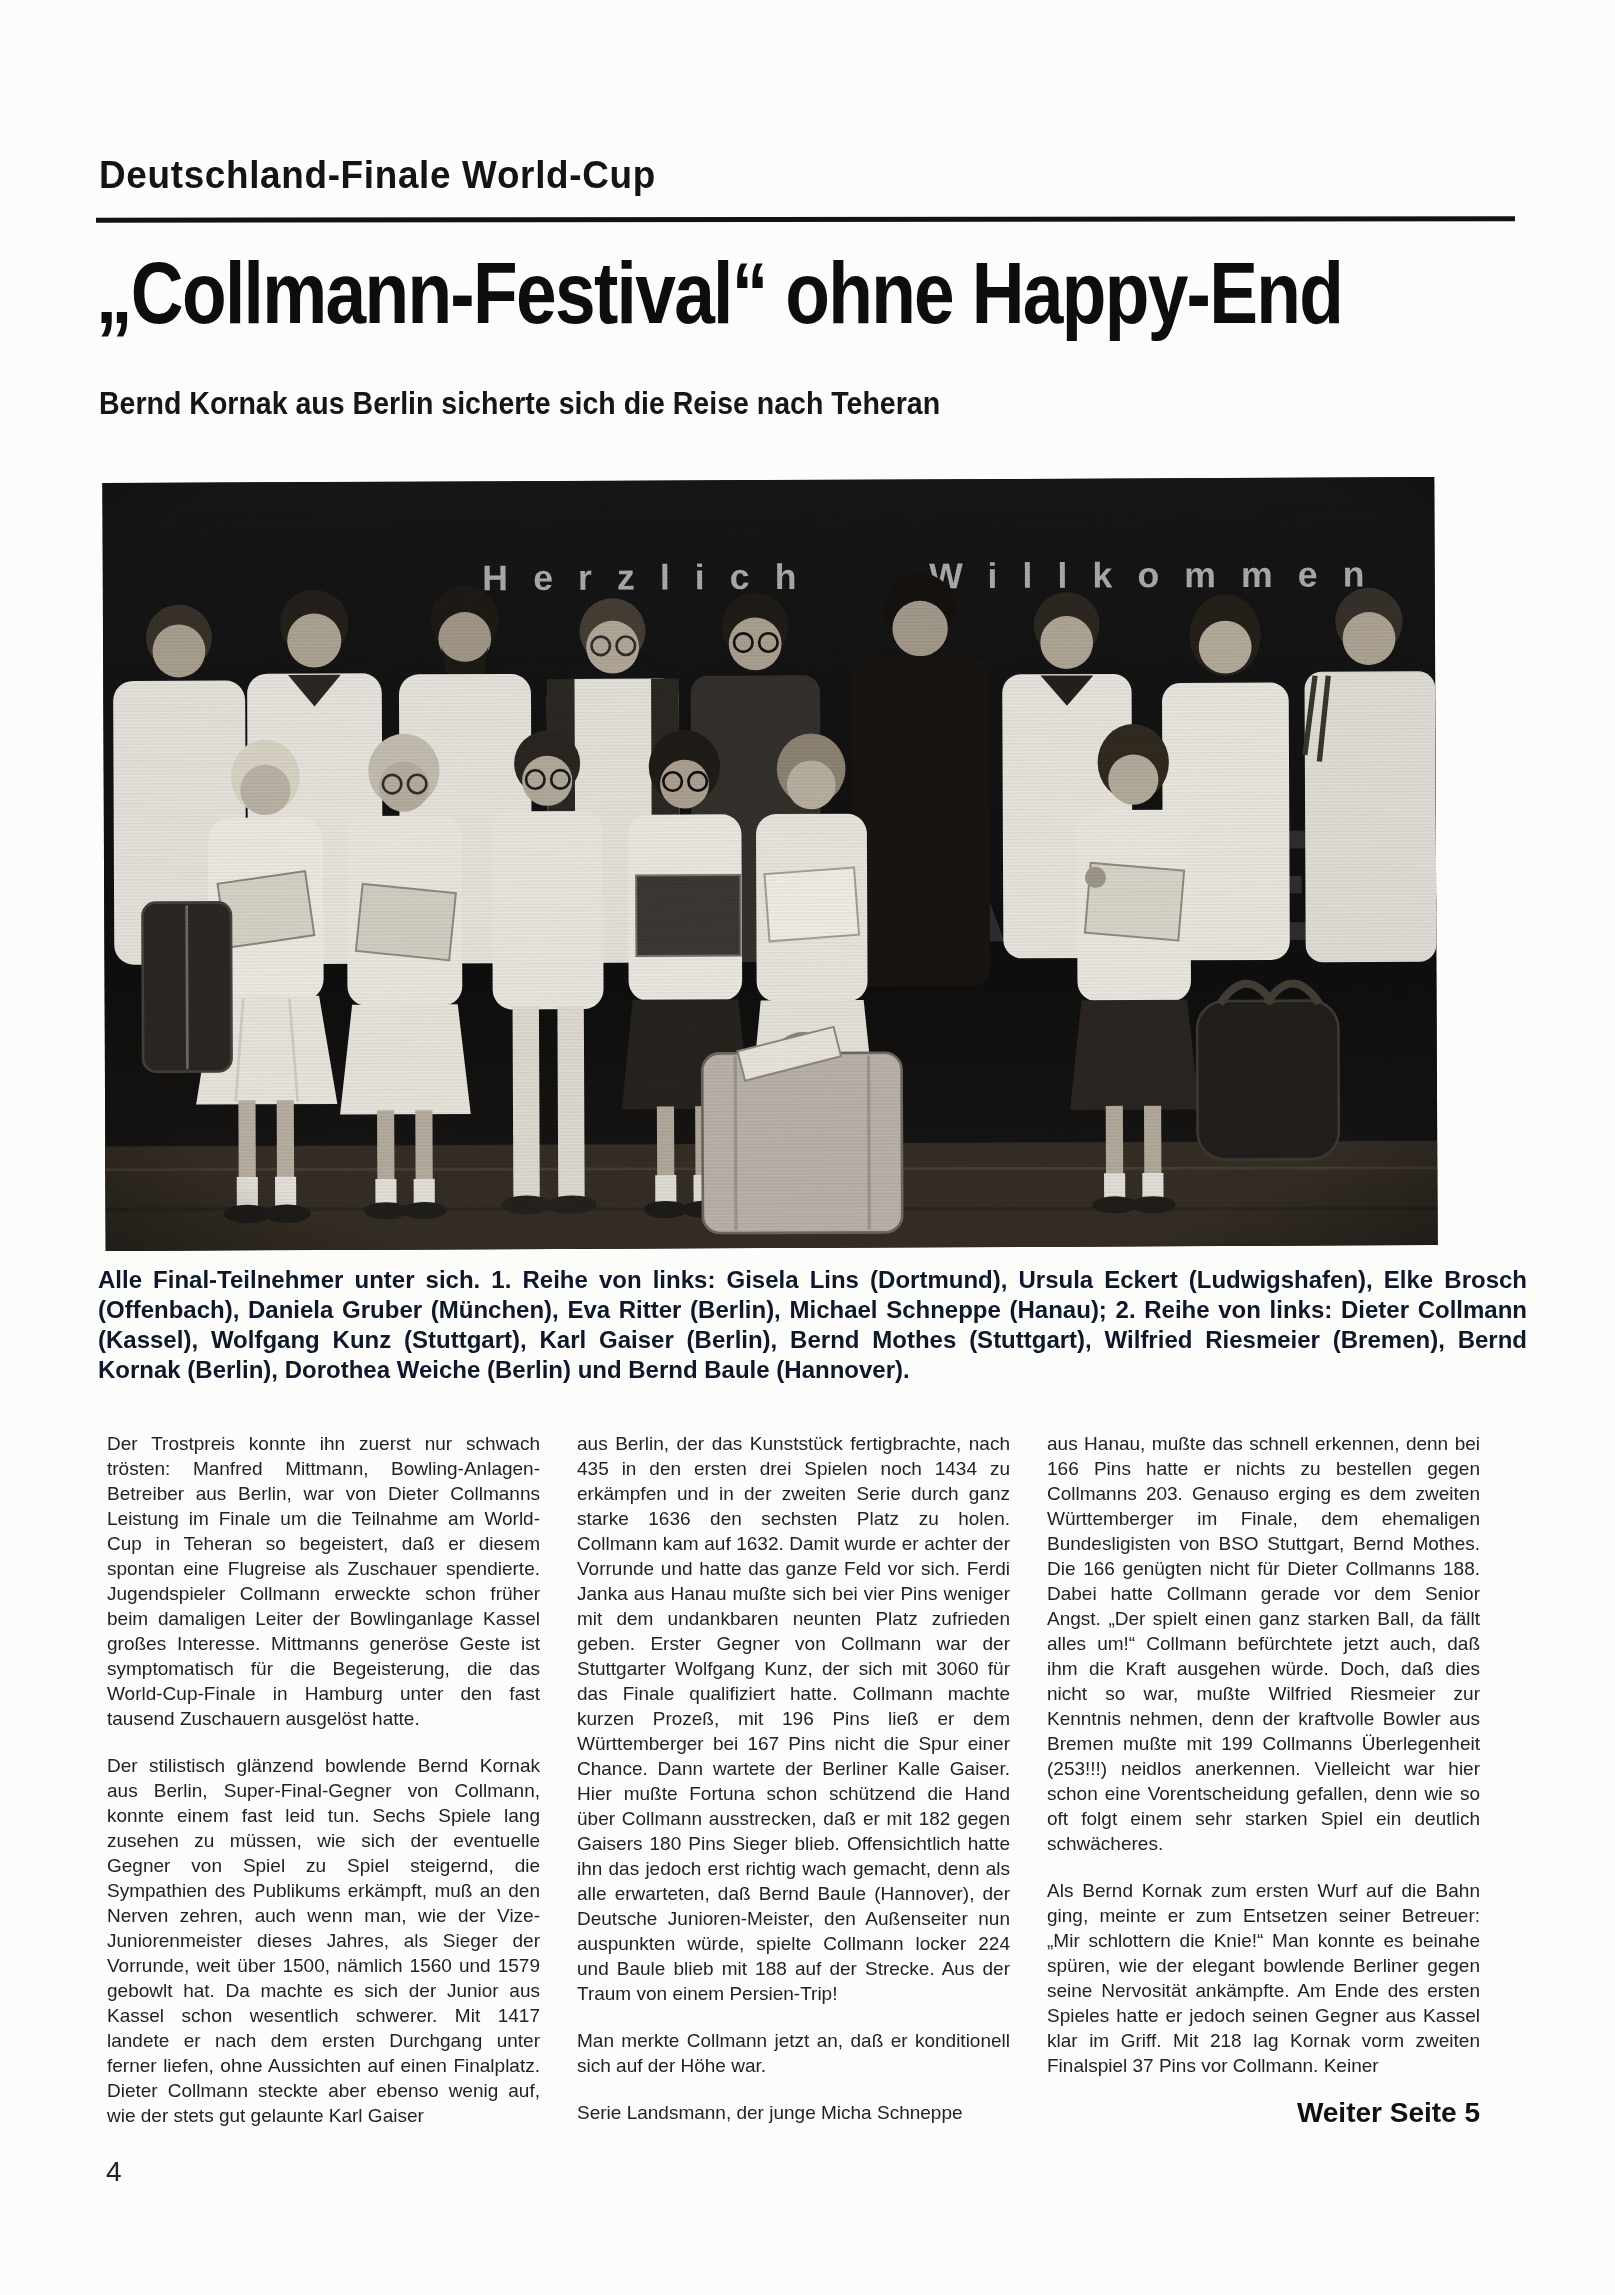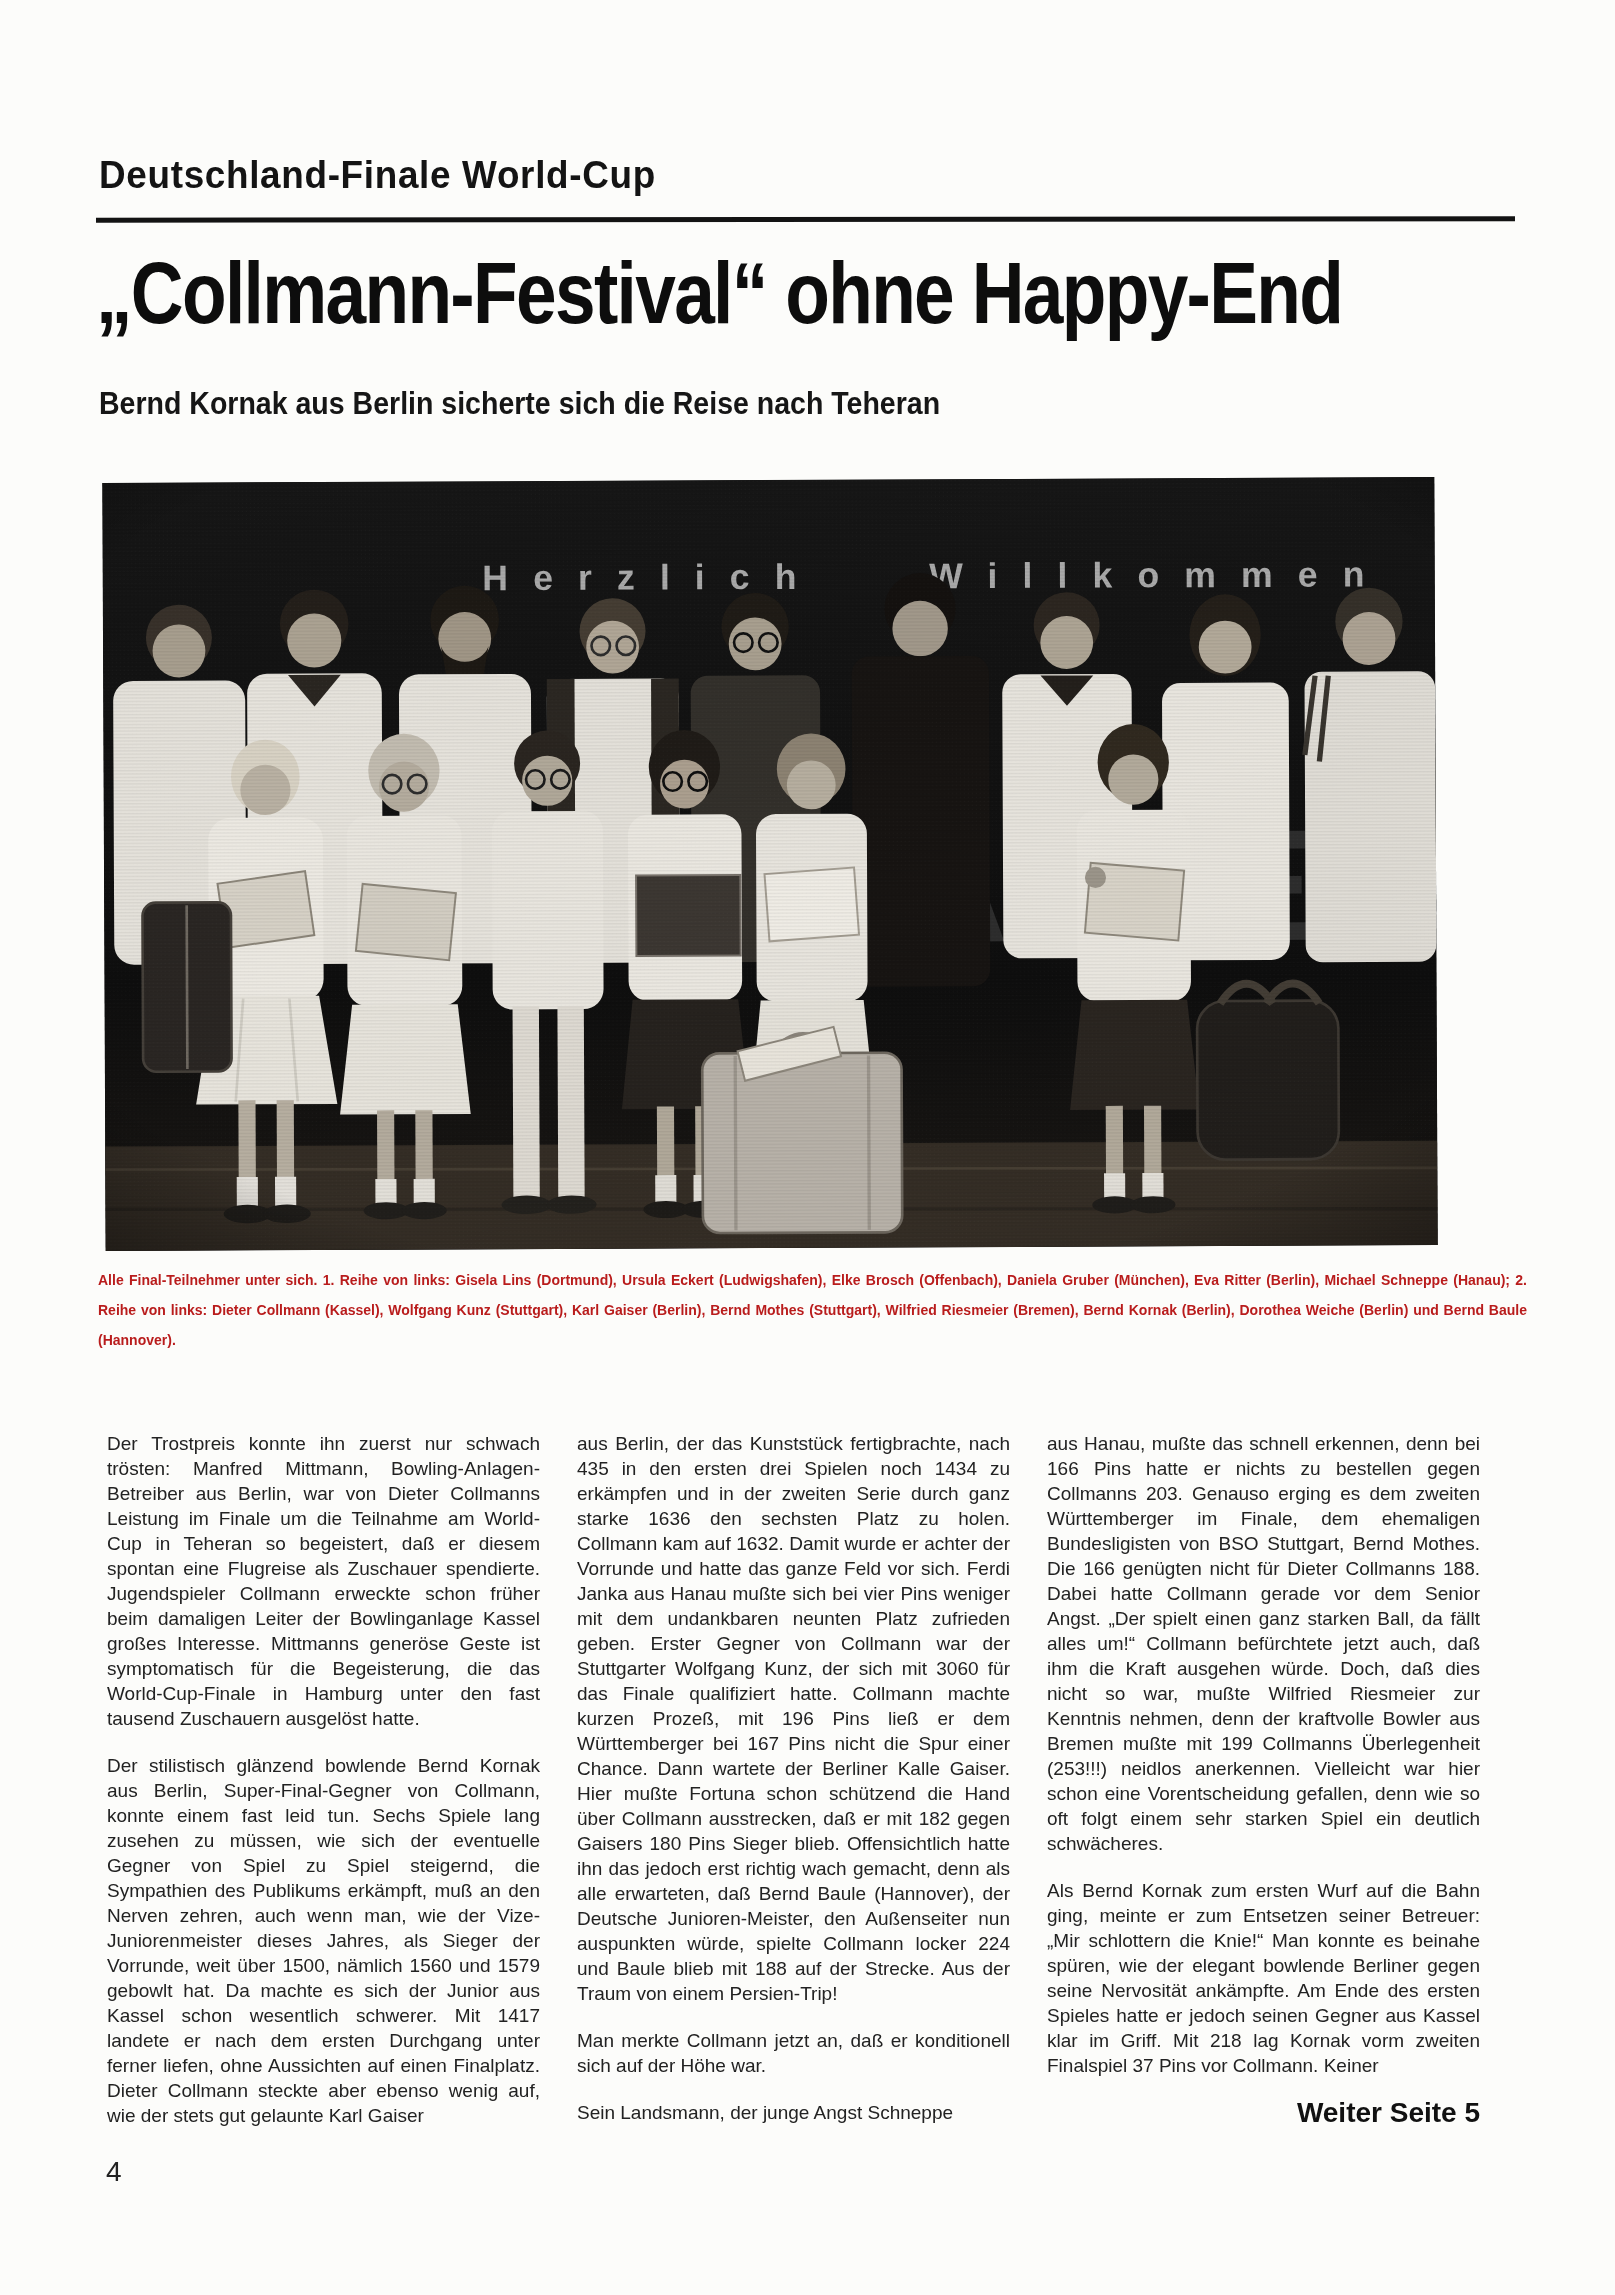--- a/index.html
+++ b/index.html
@@ -26,21 +26,21 @@
     position:absolute;left:99px;top:386px;font-size:31px;font-weight:700;
     color:#161616;transform:scaleX(.92);transform-origin:left top;white-space:nowrap;
   }
   .photo{
     position:absolute;left:104px;top:480px;width:1332px;height:768px;
     transform:rotate(-0.25deg);background:#101010;
   }
   .photo svg{display:block;width:100%;height:100%;}
   .caption{
     position:absolute;left:98px;top:1265px;width:1429px;
-    font-size:14px;line-height:30px;font-weight:700;color:#b91c1c;
+    font-size:24px;line-height:30px;font-weight:700;color:#0f172a;
     text-align:justify;
   }
   .columns{
     position:absolute;left:107px;top:1423px;width:1381px;
     display:flex;gap:37px;
   }
   .col{
     width:433px;flex:0 0 433px;
     font-size:19px;line-height:25px;color:#222;
     text-align:justify;
@@ -264,21 +264,21 @@
   <div class="caption">Alle Final-Teilnehmer unter sich. 1. Reihe von links: Gisela Lins (Dortmund), Ursula Eckert (Ludwigshafen), Elke Brosch (Offenbach), Daniela Gruber (München), Eva Ritter (Berlin), Michael Schneppe (Hanau); 2. Reihe von links: Dieter Collmann (Kassel), Wolfgang Kunz (Stuttgart), Karl Gaiser (Berlin), Bernd Mothes (Stuttgart), Wilfried Riesmeier (Bremen), Bernd Kornak (Berlin), Dorothea Weiche (Berlin) und Bernd Baule (Hannover).</div>
 
   <main class="columns">
     <div class="col">
       <p>Der Trostpreis konnte ihn zuerst nur schwach trösten: Manfred Mittmann, Bowling-Anlagen-Betreiber aus Berlin, war von Dieter Collmanns Leistung im Finale um die Teilnahme am World-Cup in Teheran so begeistert, daß er diesem spontan eine Flugreise als Zuschauer spendierte. Jugendspieler Collmann erweckte schon früher beim damaligen Leiter der Bowlinganlage Kassel großes Interesse. Mittmanns generöse Geste ist symptomatisch für die Begeisterung, die das World-Cup-Finale in Hamburg unter den fast tausend Zuschauern ausgelöst hatte.</p>
       <p>Der stilistisch glänzend bowlende Bernd Kornak aus Berlin, Super-Final-Gegner von Collmann, konnte einem fast leid tun. Sechs Spiele lang zusehen zu müssen, wie sich der eventuelle Gegner von Spiel zu Spiel steigernd, die Sympathien des Publikums erkämpft, muß an den Nerven zehren, auch wenn man, wie der Vize-Juniorenmeister dieses Jahres, als Sieger der Vorrunde, weit über 1500, nämlich 1560 und 1579 gebowlt hat. Da machte es sich der Junior aus Kassel schon wesentlich schwerer. Mit 1417 landete er nach dem ersten Durchgang unter ferner liefen, ohne Aussichten auf einen Finalplatz. Dieter Collmann steckte aber ebenso wenig auf, wie der stets gut gelaunte Karl Gaiser</p>
     </div>
     <div class="col">
       <p>aus Berlin, der das Kunststück fertigbrachte, nach 435 in den ersten drei Spielen noch 1434 zu erkämpfen und in der zweiten Serie durch ganz starke 1636 den sechsten Platz zu holen. Collmann kam auf 1632. Damit wurde er achter der Vorrunde und hatte das ganze Feld vor sich. Ferdi Janka aus Hanau mußte sich bei vier Pins weniger mit dem undankbaren neunten Platz zufrieden geben. Erster Gegner von Collmann war der Stuttgarter Wolfgang Kunz, der sich mit 3060 für das Finale qualifiziert hatte. Collmann machte kurzen Prozeß, mit 196 Pins ließ er dem Württemberger bei 167 Pins nicht die Spur einer Chance. Dann wartete der Berliner Kalle Gaiser. Hier mußte Fortuna schon schützend die Hand über Collmann ausstrecken, daß er mit 182 gegen Gaisers 180 Pins Sieger blieb. Offensichtlich hatte ihn das jedoch erst richtig wach gemacht, denn als alle erwarteten, daß Bernd Baule (Hannover), der Deutsche Junioren-Meister, den Außenseiter nun auspunkten würde, spielte Collmann locker 224 und Baule blieb mit 188 auf der Strecke. Aus der Traum von einem Persien-Trip!</p>
       <p>Man merkte Collmann jetzt an, daß er konditionell sich auf der Höhe war.</p>
-      <p>Sein Landsmann, der junge Angst Schneppe</p>
+      <p>Serie Landsmann, der junge Micha Schneppe</p>
     </div>
     <div class="col">
       <p>aus Hanau, mußte das schnell erkennen, denn bei 166 Pins hatte er nichts zu bestellen gegen Collmanns 203. Genauso erging es dem zweiten Württemberger im Finale, dem ehemaligen Bundesligisten von BSO Stuttgart, Bernd Mothes. Die 166 genügten nicht für Dieter Collmanns 188. Dabei hatte Collmann gerade vor dem Senior Angst. „Der spielt einen ganz starken Ball, da fällt alles um!“ Collmann befürchtete jetzt auch, daß ihm die Kraft ausgehen würde. Doch, daß dies nicht so war, mußte Wilfried Riesmeier zur Kenntnis nehmen, denn der kraftvolle Bowler aus Bremen mußte mit 199 Collmanns Überlegenheit (253!!!) neidlos anerkennen. Vielleicht war hier schon eine Vorentscheidung gefallen, denn wie so oft folgt einem sehr starken Spiel ein deutlich schwächeres.</p>
       <p>Als Bernd Kornak zum ersten Wurf auf die Bahn ging, meinte er zum Entsetzen seiner Betreuer: „Mir schlottern die Knie!“ Man konnte es beinahe spüren, wie der elegant bowlende Berliner gegen seine Nervosität ankämpfte. Am Ende des ersten Spieles hatte er jedoch seinen Gegner aus Kassel klar im Griff. Mit 218 lag Kornak vorm zweiten Finalspiel 37 Pins vor Collmann. Keiner</p>
       <p class="continuation">Weiter Seite 5</p>
     </div>
   </main>
 
   <div class="pageno">4</div>
 

